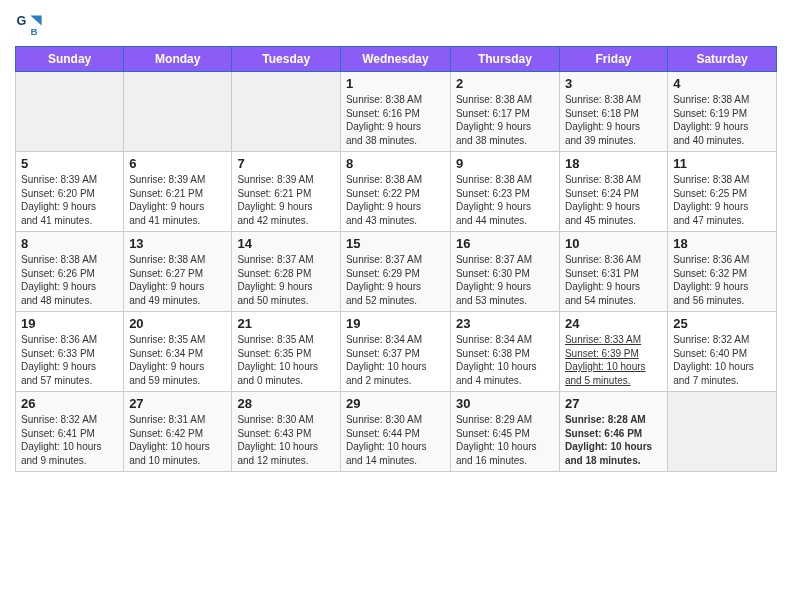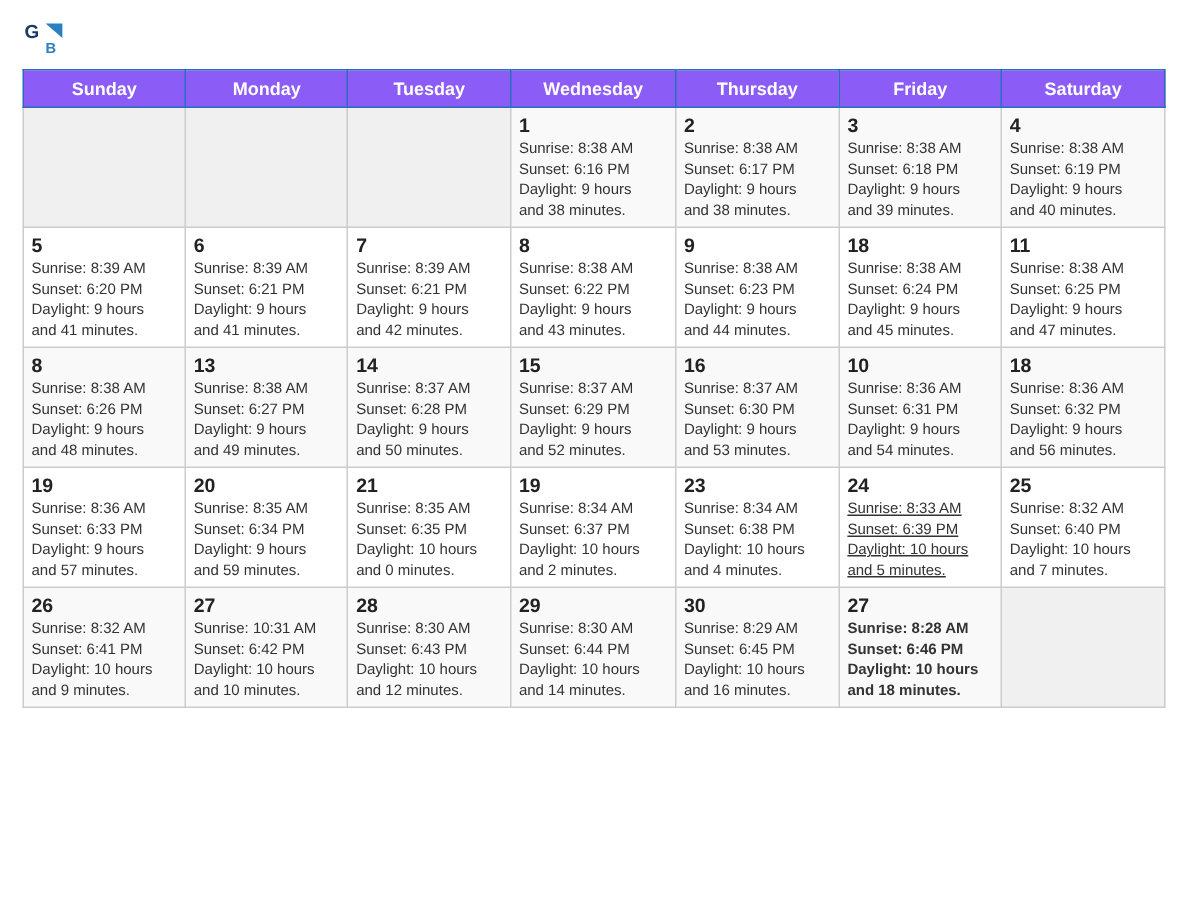--- a/index.html
+++ b/index.html
@@ -320,21 +320,21 @@
         <tr>
           <td>
             <div class="day-num">26</div>
             <div class="day-info" style="white-space: pre-line;">Sunrise: 8:32 AM
 Sunset: 6:41 PM
 Daylight: 10 hours
 and 9 minutes.</div>
           </td>
           <td>
             <div class="day-num">27</div>
-            <div class="day-info" style="white-space: pre-line;">Sunrise: 10:31 AM
+            <div class="day-info" style="white-space: pre-line;">Sunrise: 8:31 AM
 Sunset: 6:42 PM
 Daylight: 10 hours
 and 10 minutes.</div>
           </td>
           <td>
             <div class="day-num">28</div>
             <div class="day-info" style="white-space: pre-line;">Sunrise: 8:30 AM
 Sunset: 6:43 PM
 Daylight: 10 hours
 and 12 minutes.</div>

